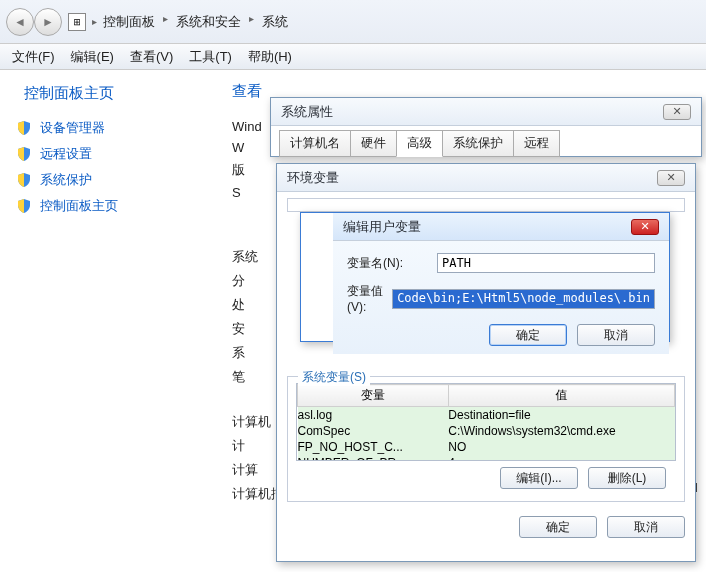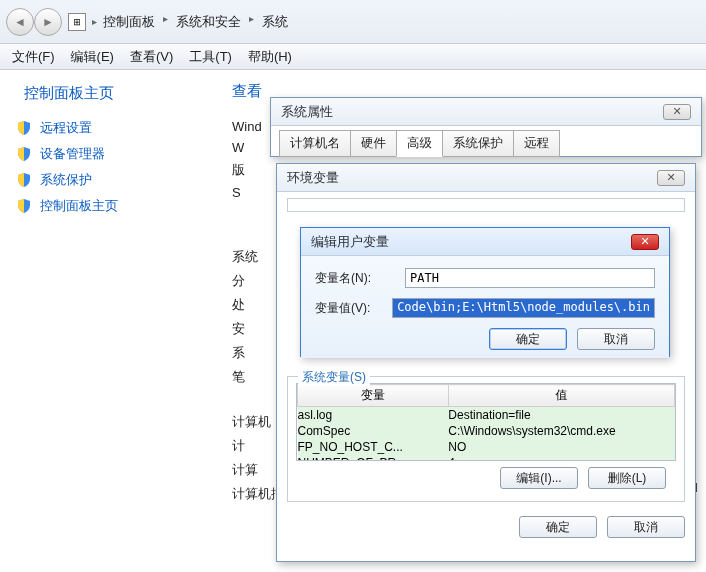--- a/index.html
+++ b/index.html
@@ -40,21 +40,21 @@
 .fieldset { border: 1px solid #c5cddb; margin: 6px 10px 8px 10px; padding: 6px 8px; position: relative; }
 .fieldset-label { position: absolute; top: -8px; left: 10px; background: #fff; padding: 0 4px; color: #2a6fb6; font-size: 12px; }
 .fieldset-top { height: 6px; }
 .sysvar-table { width: 100%; font-family: "SimSun", "NSimSun", monospace; font-size: 12px; border-collapse: collapse; }
 .sysvar-table th { background: linear-gradient(#fdfdfd,#ececec); border: 1px solid #cfcfcf; text-align: center; padding: 2px 6px; font-weight: normal; }
 .sysvar-table td { padding: 1px 0; background: #e2f5e2; }
 .btnrow { display: flex; justify-content: flex-end; gap: 10px; padding: 6px 10px; }
 .winbtn { min-width: 78px; height: 22px; border: 1px solid #8d9db0; background: linear-gradient(#fdfdfd,#e7ecf3); font-size: 12px; color: #222; border-radius: 3px; cursor: pointer; }
 .winbtn.primary { border-color: #3a7bd5; box-shadow: 0 0 0 1px #b6d2f5 inset; }
 
-.editdlg { left: 300px; top: 227px; width: 370px; height: 130px; border-color: #3a7bd5; }
+.editdlg { left: 300px; top: 212px; width: 370px; height: 130px; border-color: #3a7bd5; padding-left: 32px; }
 .editdlg .dlg-titlebar { background: linear-gradient(#eaf3fd,#d5e6fa); }
 .editbody { background: linear-gradient(#f4f9fe,#e8f1fb); padding: 12px 14px 6px 14px; }
 .formrow { display: flex; align-items: center; margin-bottom: 10px; gap: 8px; }
 .formlabel { width: 82px; font-size: 12px; color: #222; }
 .txtinput { flex: 1; height: 20px; border: 1px solid #9aa8bb; padding: 1px 4px; font-size: 12px; font-family: "SimSun","NSimSun",monospace; }
 .sel { background: #2a6ad0; color: #fff; }
 .tblwrap { border: 1px solid #b5bfcf; height: 78px; overflow: hidden; }
 </style>
 </head>
 <body>
@@ -87,28 +87,28 @@
 
 <div class="body">
 
   <div class="sidebar">
     <div class="sidebar-title">控制面板主页</div>
     <div class="sideitem">
       <svg class="shield" viewBox="0 0 16 16">
           <path fill="#3b8ae6" d="M8 1l6 2v4c0 4-3 7-6 8-3-1-6-4-6-8V3z"></path>
           <path fill="#ffd23b" d="M8 1v14c-3-1-6-4-6-8V3z"></path>
         </svg>
+      <span>设备管理器</span>
+    </div>
+    <div class="sideitem">
+      <svg class="shield" viewBox="0 0 16 16">
+          <path fill="#3b8ae6" d="M8 1l6 2v4c0 4-3 7-6 8-3-1-6-4-6-8V3z"></path>
+          <path fill="#ffd23b" d="M8 1v14c-3-1-6-4-6-8V3z"></path>
+        </svg>
       <span>远程设置</span>
-    </div>
-    <div class="sideitem">
-      <svg class="shield" viewBox="0 0 16 16">
-          <path fill="#3b8ae6" d="M8 1l6 2v4c0 4-3 7-6 8-3-1-6-4-6-8V3z"></path>
-          <path fill="#ffd23b" d="M8 1v14c-3-1-6-4-6-8V3z"></path>
-        </svg>
-      <span>设备管理器</span>
     </div>
     <div class="sideitem">
       <svg class="shield" viewBox="0 0 16 16">
           <path fill="#3b8ae6" d="M8 1l6 2v4c0 4-3 7-6 8-3-1-6-4-6-8V3z"></path>
           <path fill="#ffd23b" d="M8 1v14c-3-1-6-4-6-8V3z"></path>
         </svg>
       <span>系统保护</span>
     </div>
     <div class="sideitem">
       <svg class="shield" viewBox="0 0 16 16">

